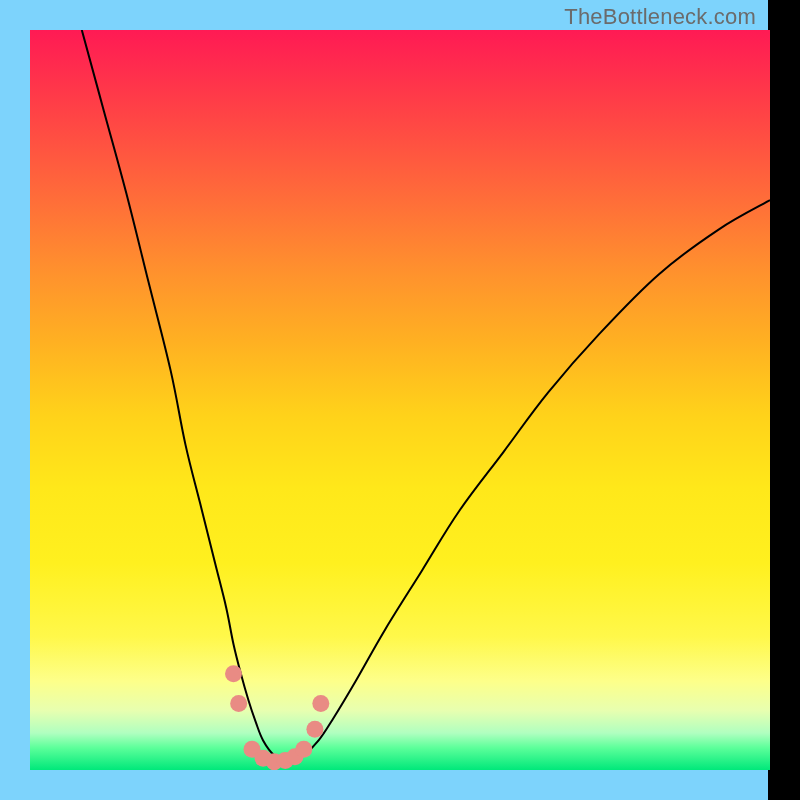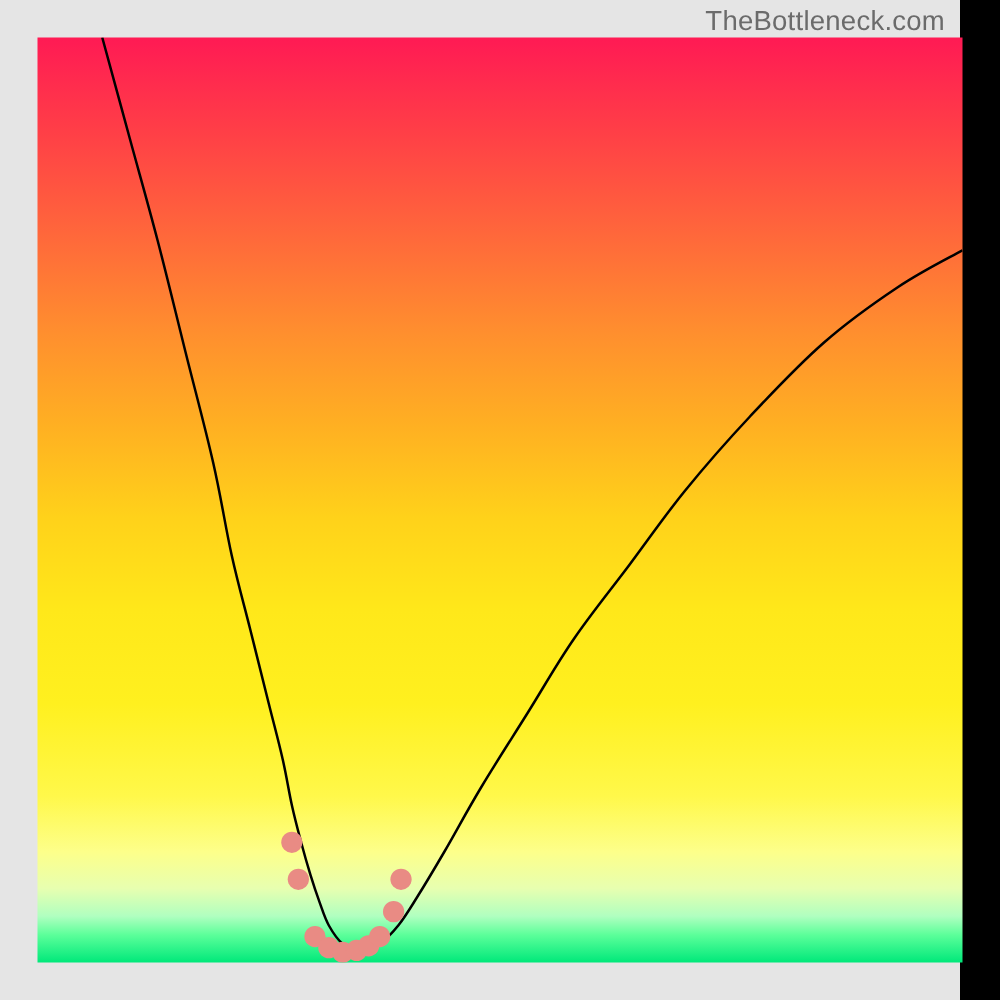--- a/index.html
+++ b/index.html
@@ -10,21 +10,21 @@
     background: #000;
     overflow: hidden;
     font-family: Arial, Helvetica, sans-serif;
   }
   .frame {
     position: absolute;
     left: 0;
     top: 0;
     width: 768px;
     height: 800px;
-    background: #e5e5e5;
+    background: #7dd3fc;
   }
   .plot {
     position: absolute;
     left: 30px;
     top: 30px;
     width: 740px;
     height: 740px;
     background: linear-gradient(to bottom,
       #ff1a54 0%,
       #ff3e47 10%,

